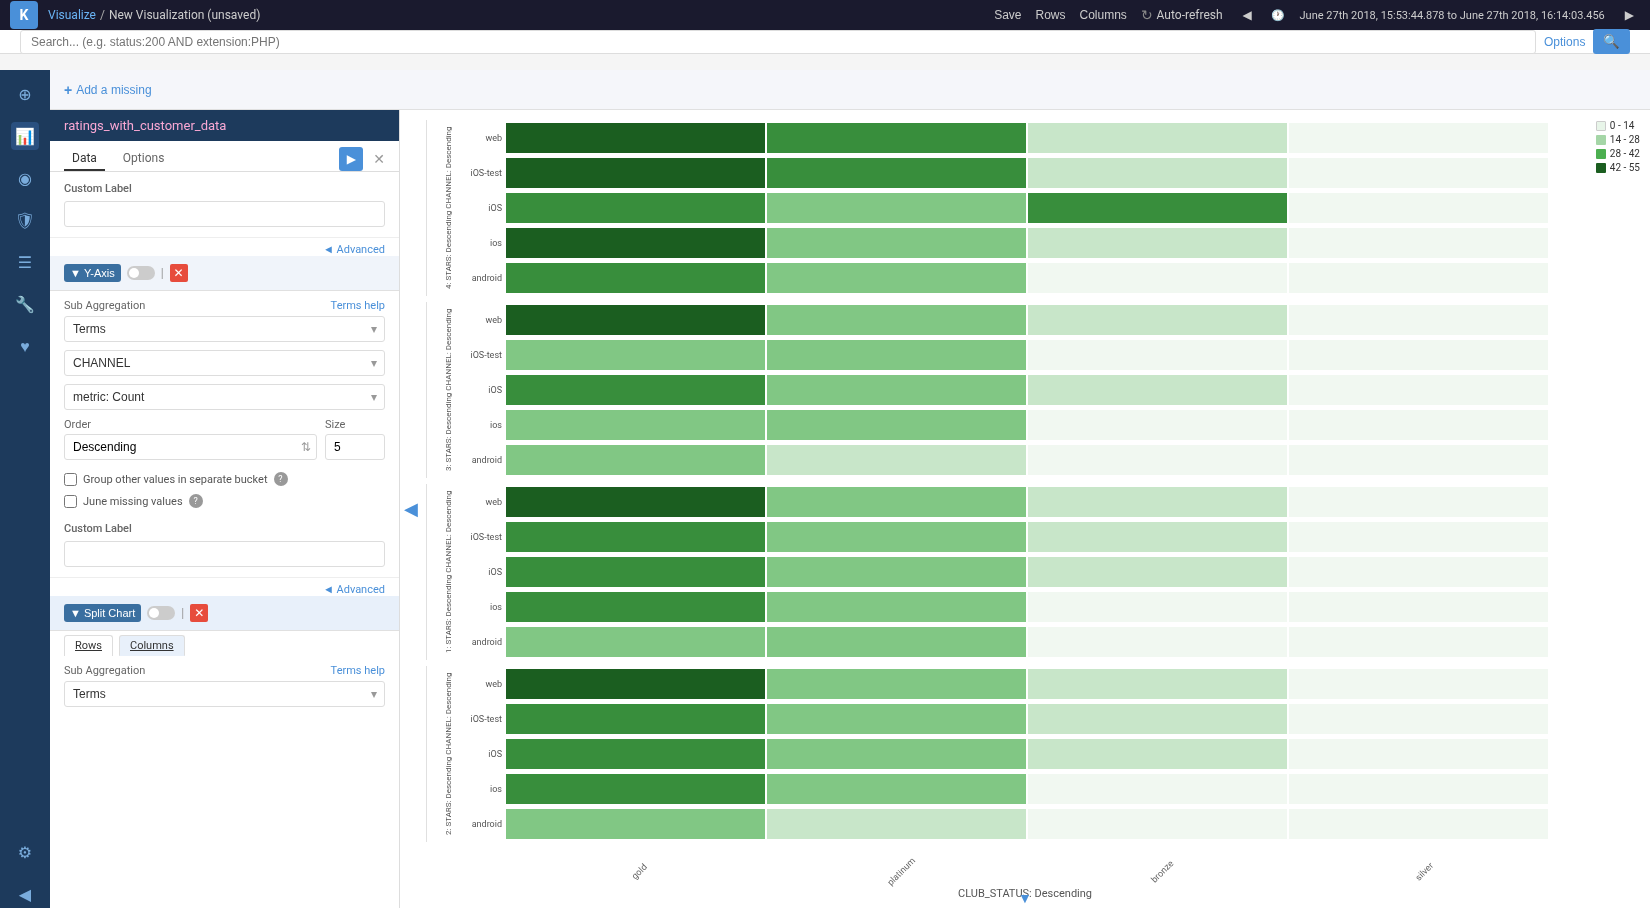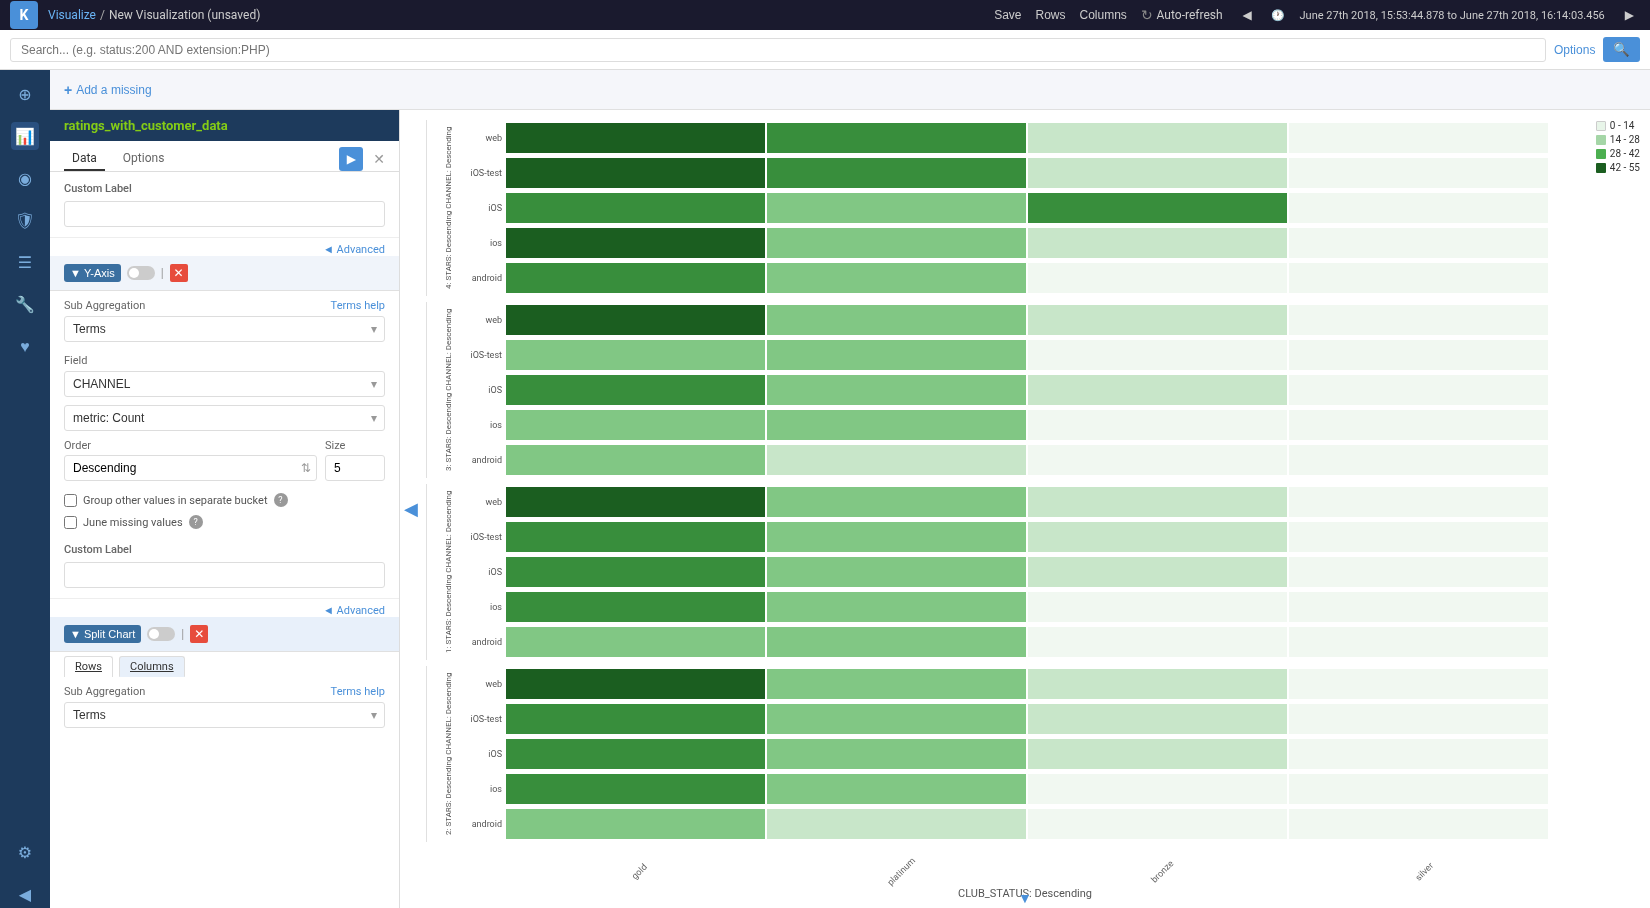--- a/index.html
+++ b/index.html
@@ -27,26 +27,26 @@
     .top-bar .spacer { flex: 1; }
     .top-bar .nav-actions { display: flex; align-items: center; gap: 14px; color: #ccc; font-size: 12px; }
     .top-bar .nav-actions button {
       background: none; border: none; color: #ccc; cursor: pointer; font-size: 12px;
     }
     .top-bar .nav-actions .auto-refresh { display: flex; align-items: center; gap: 4px; }
     .top-bar .nav-btn { background: none; border: none; color: #aaa; cursor: pointer; font-size: 14px; padding: 2px 6px; }
 
     
     .search-bar {
-      height: 40px;
+      height: 24px;
       background: #fff;
       border-bottom: 1px solid #ddd;
       display: flex;
       align-items: center;
-      padding: 0 10px;
+      padding: 0 20px;
     }
     .search-bar input {
       flex: 1;
       border: 1px solid #ddd;
       border-radius: 3px;
       padding: 4px 10px;
       font-size: 12px;
       color: #999;
       outline: none;
     }
@@ -112,24 +112,24 @@
     .left-panel {
       width: 350px;
       background: #fff;
       border-right: 1px solid #ddd;
       overflow-y: auto;
       flex-shrink: 0;
     }
 
     .index-name {
       background: #1d3a5c;
-      color: #84cc16;
+      color: #f9a8d4;
       padding: 8px 14px;
       font-size: 13px;
-      font-weight: 700;
+      font-weight: 400;
     }
 
     .panel-tabs {
       display: flex;
       border-bottom: 1px solid #ddd;
       padding: 6px 14px 0;
       gap: 10px;
       align-items: center;
     }
     .panel-tab {
@@ -414,21 +414,20 @@
       <select>
         <option>Terms</option>
         <option>Filters</option>
         <option>Histogram</option>
         <option>Range</option>
         <option>Date Histogram</option>
       </select>
       <span class="select-arrow">▾</span>
     </div>
 
-    <div class="field-label">Field</div>
     <div class="select-wrapper">
       <select>
         <option>CHANNEL</option>
         <option>STARS</option>
         <option>CLUB_STATUS</option>
       </select>
       <span class="select-arrow">▾</span>
     </div>
 
     <div class="select-wrapper">

